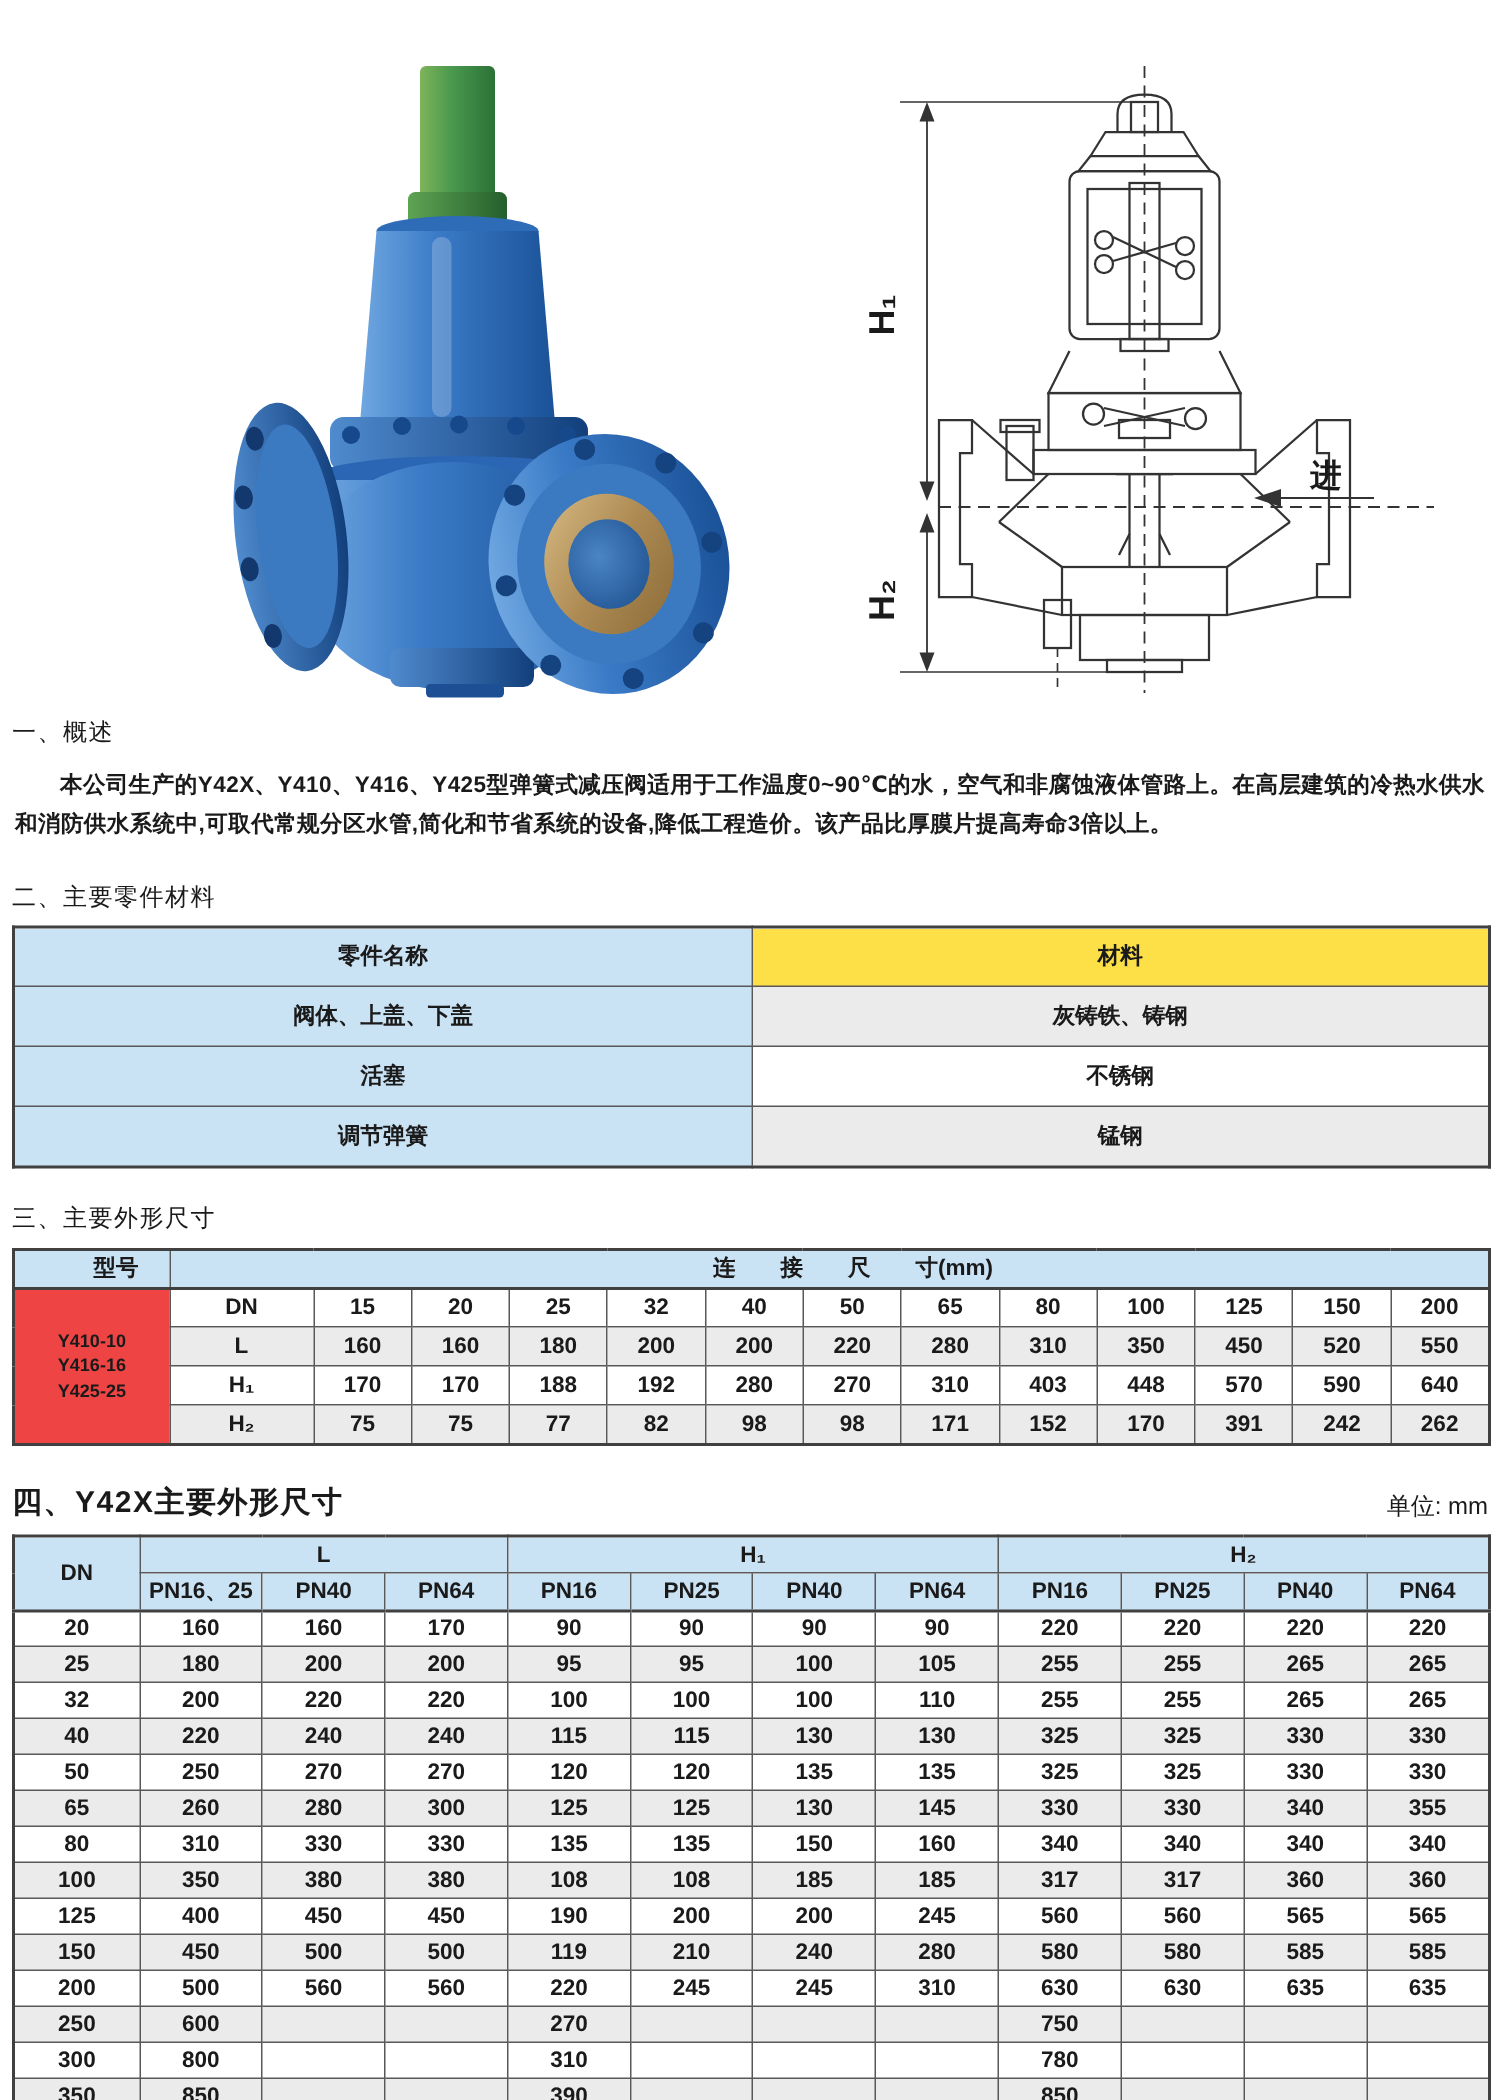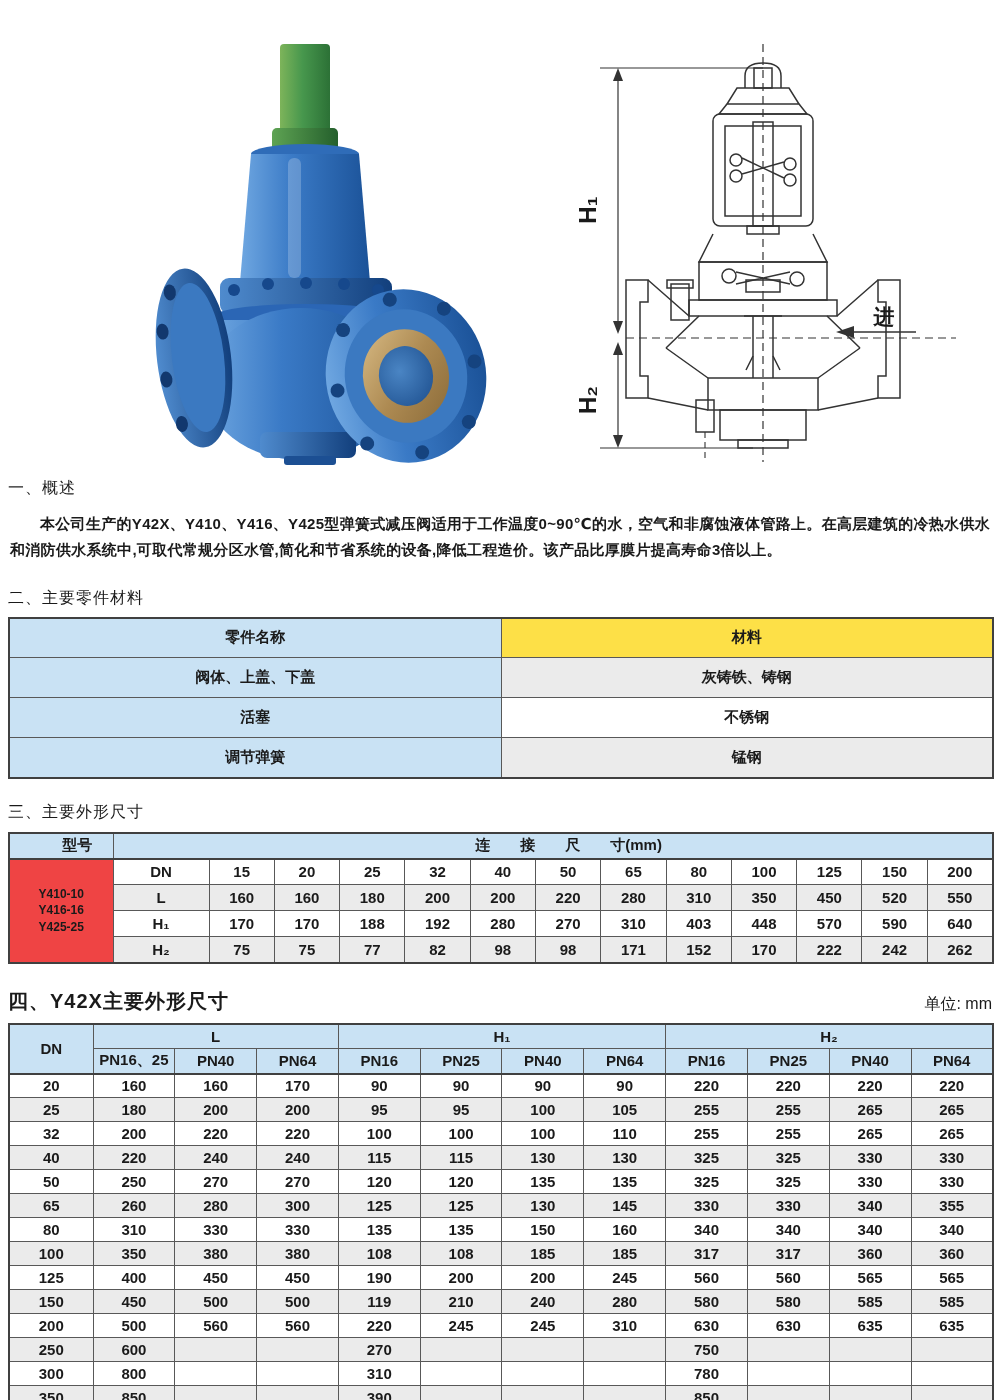--- a/index.html
+++ b/index.html
@@ -317,21 +317,21 @@
         <td class="rlabel">H₂</td>
         <td>75</td>
         <td>75</td>
         <td>77</td>
         <td>82</td>
         <td>98</td>
         <td>98</td>
         <td>171</td>
         <td>152</td>
         <td>170</td>
-        <td>222</td>
+        <td>391</td>
         <td>242</td>
         <td>262</td>
       </tr>
     </tbody>
   </table>
 
   <div class="sec4-head">
     <span class="t">四、Y42X主要外形尺寸</span>
     <span class="u">单位: mm</span>
   </div>

